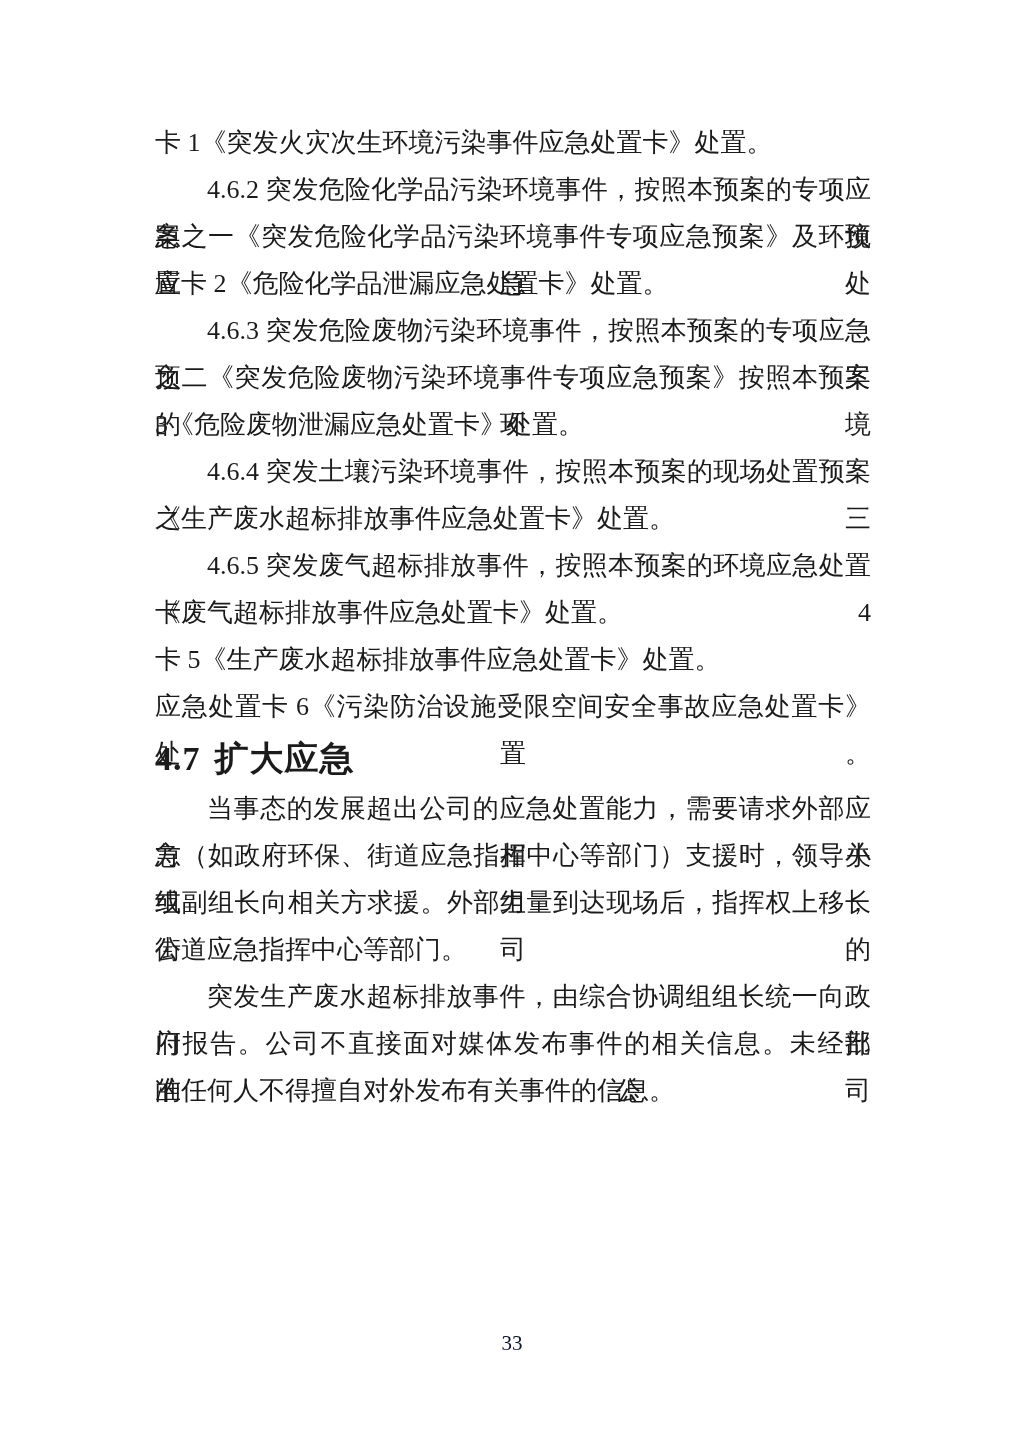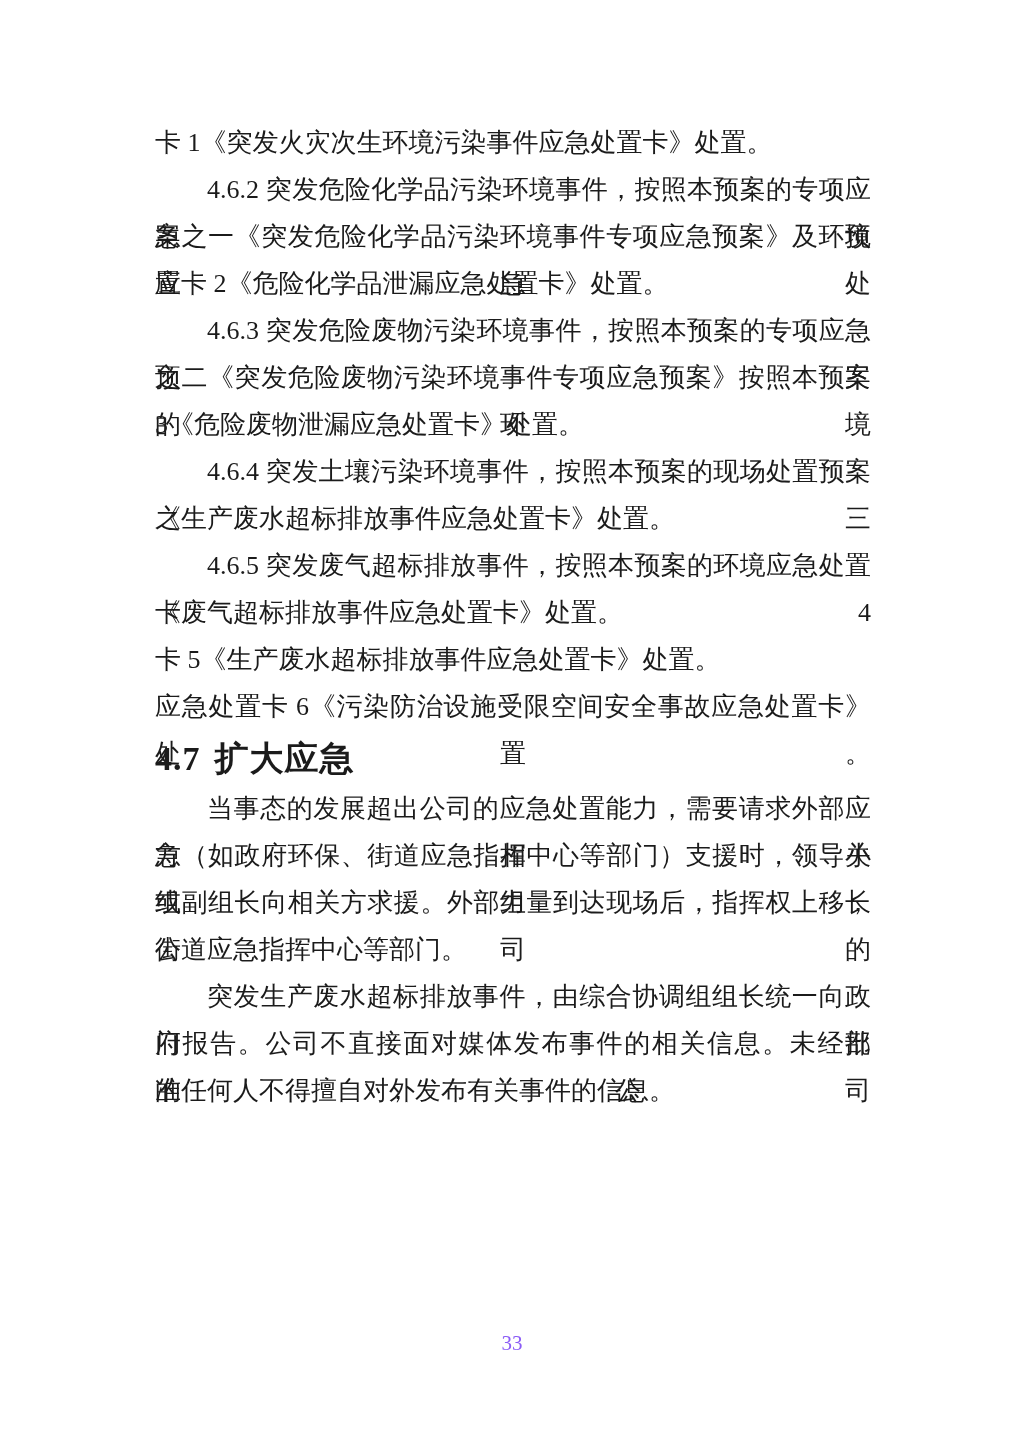--- a/index.html
+++ b/index.html
@@ -54,21 +54,21 @@
   }
   .pagenum {
     position: absolute;
     top: 1328px;
     left: 0;
     width: 1024px;
     height: 30px;
     line-height: 30px;
     text-align: center;
     font-size: 21px;
-    color: #8b5cf6;
+    color: #0f172a;
   }
 </style>
 </head>
 <body>
 
 <div class="page">
   <div class="textblock">
 
     <div class="line">卡 1《突发火灾次生环境污染事件应急处置卡》处置。</div>
 

